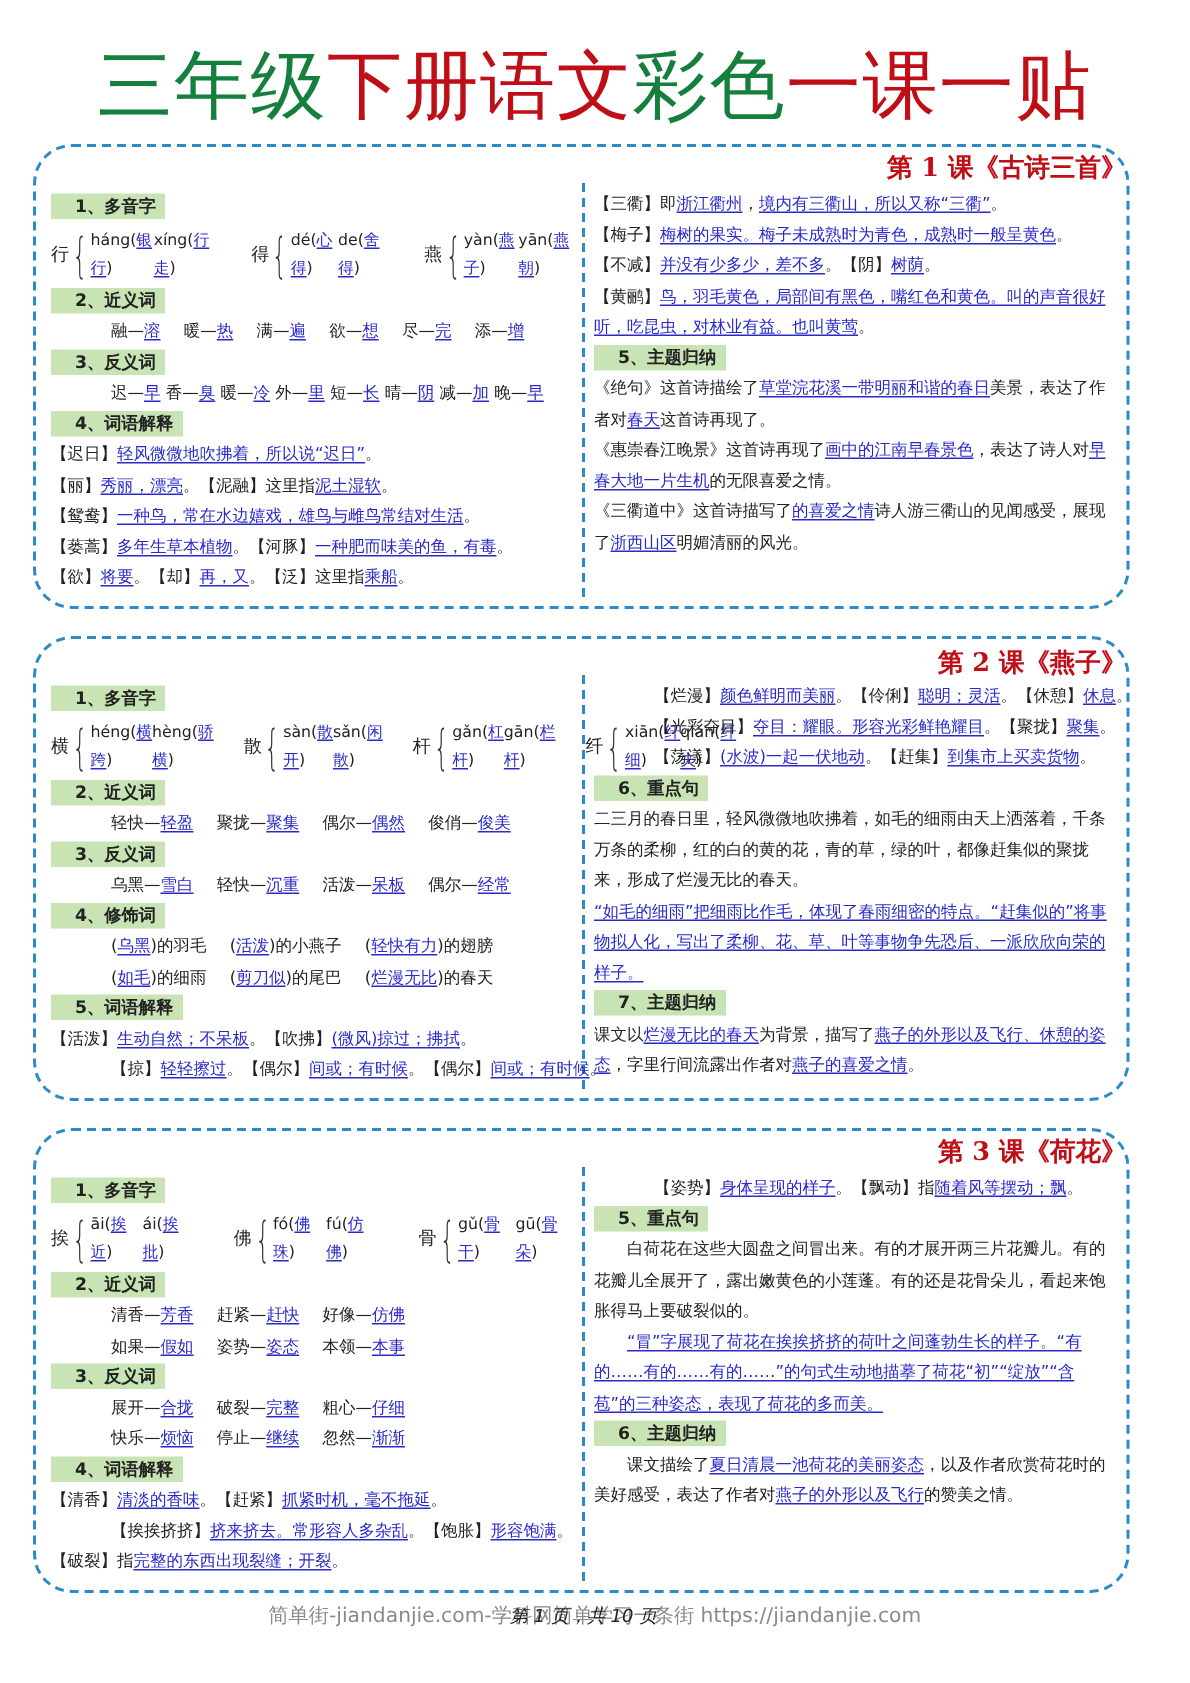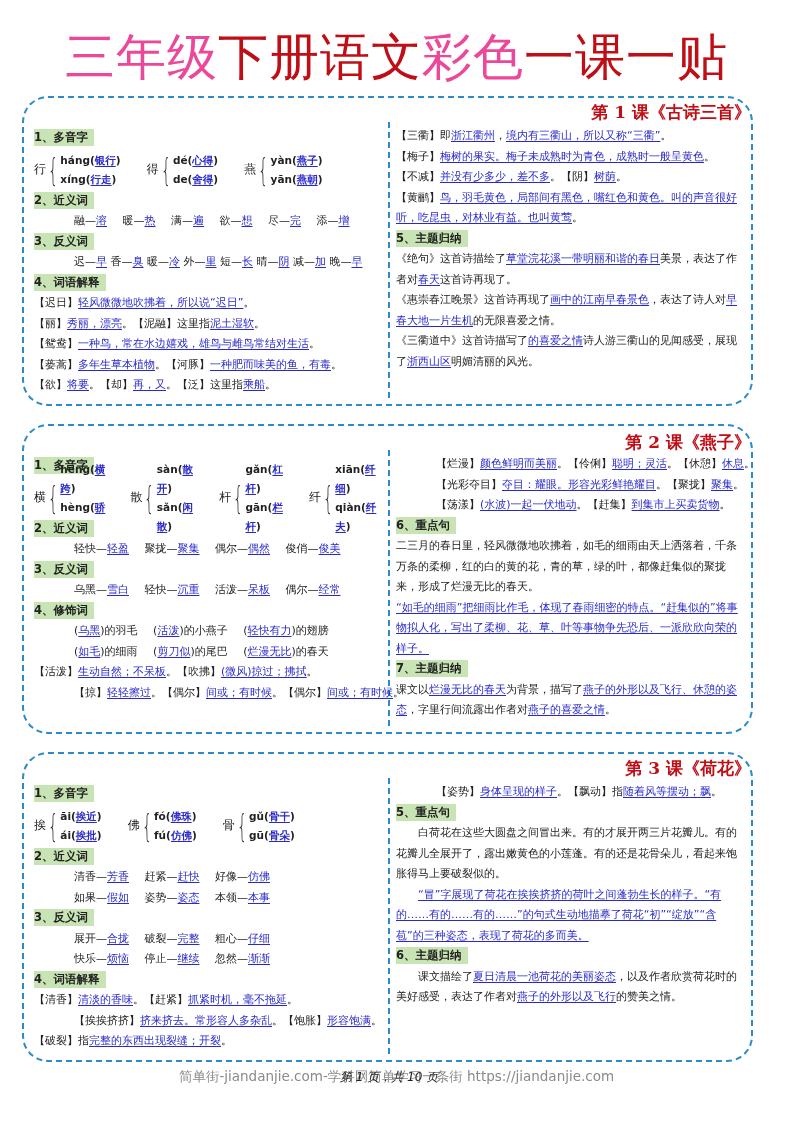--- a/index.html
+++ b/index.html
@@ -1,39 +1,39 @@
 <!DOCTYPE html>
 <html><head>
 <meta charset="utf-8">
 <style>
   html, body { margin:0; padding:0; background:#ffffff; }
   body { width:793px; height:1122px; position:relative; overflow:hidden;
          font-family:"DejaVu Sans", sans-serif; color:#222; }
   .page-title { position:absolute; top:22px; left:0; width:793px; text-align:center;
          font-family:"DejaVu Serif", serif; font-size:50px; letter-spacing:1px; line-height:70px; }
-  .page-title .blk { color:#ec4899; }
+  .page-title .blk { color:#15803d; }
   .page-title .red { color:#c00e16; }
   .lesson { position:absolute; left:22px; width:731px; border:2px dashed #2b8bc6;
          border-radius:26px; box-sizing:border-box; }
   .lesson-title { position:absolute; top:2px; left:0; width:100%; text-align:right;
          font-family:"DejaVu Serif", serif; font-weight:bold; color:#c00e16; font-size:17px; line-height:24px; }
   .divider { position:absolute; top:24px; bottom:6px; left:364px; border-left:2px dashed #2b8bc6; }
   .col { position:absolute; top:30px; font-size:11px; line-height:20.5px; }
   .col.left { left:10px; width:348px; }
   .col.right { left:372px; width:345px; }
-  .sec-head { display:inline-block; background:#c8e3b4; font-weight:bold; padding:0 6px 0 0;
+  .sec-head { display:inline-block; background:#c8e3b4; font-weight:bold; padding:0 6px 0 16px;
          font-size:11.5px; line-height:17px; margin:1px 0 2px 0; }
   .u { color:#2a2ac8; text-decoration:underline; text-underline-offset:2px; }
   .row { white-space:nowrap;margin-left:40px; }
   .gap { display:inline-block; width:12px; }
   .poly-row { display:flex; align-items:center; gap:26px; height:42px; }
   .poly { display:flex; align-items:center; }
   .poly .ch { font-size:12px; margin-right:1px; }
   .brace { font-size:32px; line-height:32px; font-weight:100; color:#333; transform:scaleX(0.5); margin:0 -3px 0 -4px; }
-  .poly .reads { display:flex; flex-direction:column; font-size:10.5px; line-height:19px;font-weight:bold; }
+  .poly .reads { display:flex; flex-direction:row; font-size:10.5px; line-height:19px; }
   .indent { text-indent:2em; }
   .para { white-space:normal; }
   .footer { position:absolute; top:1068px; left:0; width:793px; text-align:center; color:#8a8a8a; font-size:13.5px; }
   .footer .pg { position:absolute; left:340px; top:1px; color:#222; font-size:12px;font-style:italic; }
 </style>
 </head>
 <body>
 
 <div class="page-title">
   <span class="blk">三年级</span><span class="red">下册语文</span><span class="blk">彩色</span><span class="red">一课一贴</span>
@@ -166,20 +166,21 @@
     <div class="row">
       (<span class="u">乌黑</span>)<span>的羽毛</span><span class="gap"></span>
       (<span class="u">活泼</span>)<span>的小燕子</span><span class="gap"></span>
       (<span class="u">轻快有力</span>)<span>的翅膀</span>
     </div>
     <div class="row">
       (<span class="u">如毛</span>)<span>的细雨</span><span class="gap"></span>
       (<span class="u">剪刀似</span>)<span>的尾巴</span><span class="gap"></span>
       (<span class="u">烂漫无比</span>)<span>的春天</span>
     </div>
+    <div><span class="sec-head">5、词语解释</span></div>
     <div><span>【活泼】</span><span class="u">生动自然；不呆板</span><span>。【吹拂】</span><span class="u">(微风)掠过；拂拭</span><span>。</span></div>
     <div class="row"><span>【掠】</span><span class="u">轻轻擦过</span><span>。【偶尔】</span><span class="u">间或；有时候</span><span>。【偶尔】</span><span class="u">间或；有时候</span><span>。</span></div>
   </div>
   <div class="col right" style="top:28px;">
     <div class="row"><span>【烂漫】</span><span class="u">颜色鲜明而美丽</span><span>。【伶俐】</span><span class="u">聪明；灵活</span><span>。【休憩】</span><span class="u">休息</span><span>。</span></div>
     <div class="row"><span>【光彩夺目】</span><span class="u">夺目：耀眼。形容光彩鲜艳耀目</span><span>。【聚拢】</span><span class="u">聚集</span><span>。</span></div>
     <div class="row"><span>【荡漾】</span><span class="u">(水波)一起一伏地动</span><span>。【赶集】</span><span class="u">到集市上买卖货物</span><span>。</span></div>
     <div><span class="sec-head">6、重点句</span></div>
     <div class="para">二三月的春日里，轻风微微地吹拂着，如毛的细雨由天上洒落着，千条万条的柔柳，红的白的黄的花，青的草，绿的叶，都像赶集似的聚拢来，形成了烂漫无比的春天。</div>
     <div class="para u">“如毛的细雨”把细雨比作毛，体现了春雨细密的特点。“赶集似的”将事物拟人化，写出了柔柳、花、草、叶等事物争先恐后、一派欣欣向荣的样子。</div>

